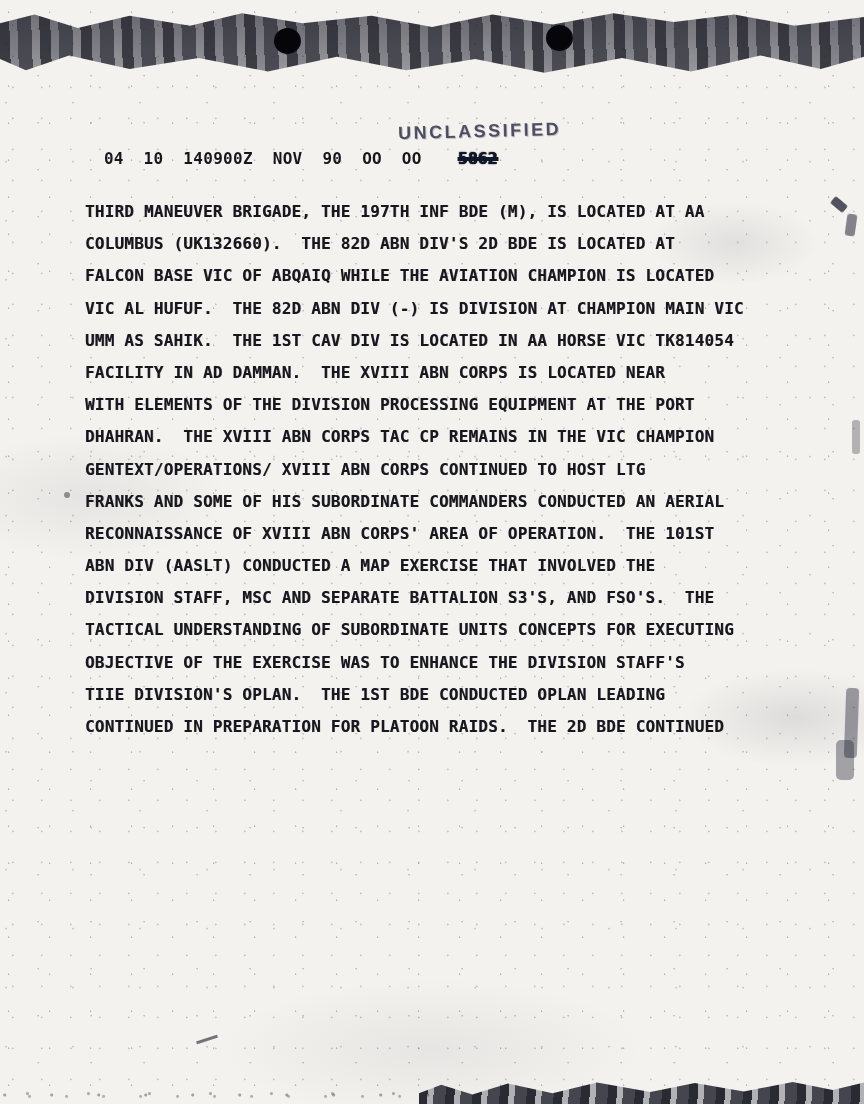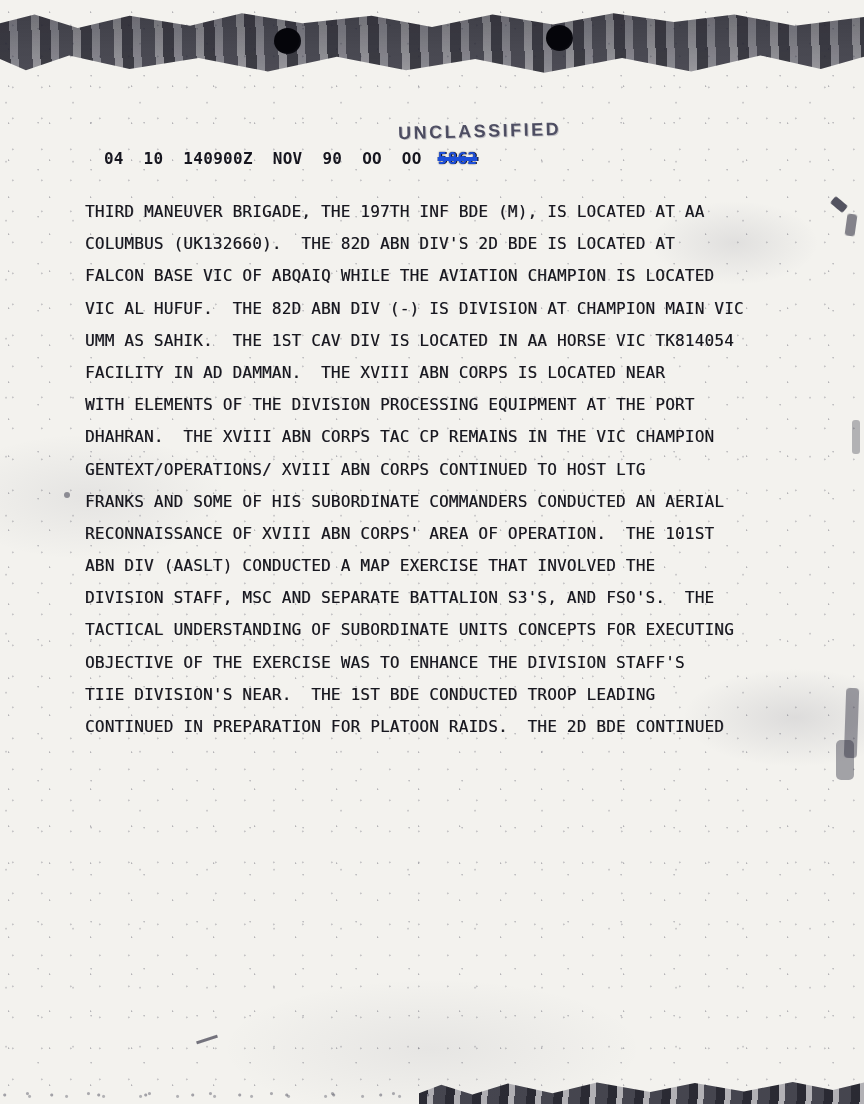--- a/index.html
+++ b/index.html
@@ -92,30 +92,30 @@
     transform:rotate(-1.5deg);
     text-shadow:1px 1px 0 rgba(45,45,70,0.25);
   }
 
   .header-line {
     position:absolute; left:84px; top:130px; z-index:4;
     font-size:16px; font-weight:bold; color:#16161f;
     letter-spacing:0.3px; white-space:pre;
   }
   .struck {
-    display:inline-block; margin-left:16px;
-    color:#1d4ed8;
+    display:inline-block; margin-left:36px;
+    color:#0f172a;
     text-decoration:line-through;
     text-decoration-thickness:4px;
     text-shadow:0 0 1.5px #101018, 1px 0 0 #101018;
   }
 
   .doc-body {
     position:absolute; left:85px; top:196px; z-index:4;
-    font-size:16px; font-weight:normal; color:#17171f;
+    font-size:16px; font-weight:bold; color:#17171f;
     letter-spacing:0.2px;
   }
   .doc-line {
     white-space:pre;
     height:32.2px; line-height:32.2px;
     text-shadow:0.4px 0 0 rgba(23,23,31,0.55);
   }
 </style>
 </head>
 <body>
@@ -152,15 +152,15 @@
   <div class="doc-line">FACILITY IN AD DAMMAN.  THE XVIII ABN CORPS IS LOCATED NEAR</div>
   <div class="doc-line">WITH ELEMENTS OF THE DIVISION PROCESSING EQUIPMENT AT THE PORT</div>
   <div class="doc-line">DHAHRAN.  THE XVIII ABN CORPS TAC CP REMAINS IN THE VIC CHAMPION</div>
   <div class="doc-line">GENTEXT/OPERATIONS/ XVIII ABN CORPS CONTINUED TO HOST LTG</div>
   <div class="doc-line">FRANKS AND SOME OF HIS SUBORDINATE COMMANDERS CONDUCTED AN AERIAL</div>
   <div class="doc-line">RECONNAISSANCE OF XVIII ABN CORPS' AREA OF OPERATION.  THE 101ST</div>
   <div class="doc-line">ABN DIV (AASLT) CONDUCTED A MAP EXERCISE THAT INVOLVED THE</div>
   <div class="doc-line">DIVISION STAFF, MSC AND SEPARATE BATTALION S3'S, AND FSO'S.  THE</div>
   <div class="doc-line">TACTICAL UNDERSTANDING OF SUBORDINATE UNITS CONCEPTS FOR EXECUTING</div>
   <div class="doc-line">OBJECTIVE OF THE EXERCISE WAS TO ENHANCE THE DIVISION STAFF'S</div>
-  <div class="doc-line">TIIE DIVISION'S NEAR.  THE 1ST BDE CONDUCTED TROOP LEADING</div>
+  <div class="doc-line">TIIE DIVISION'S OPLAN.  THE 1ST BDE CONDUCTED OPLAN LEADING</div>
   <div class="doc-line">CONTINUED IN PREPARATION FOR PLATOON RAIDS.  THE 2D BDE CONTINUED</div>
 </div>
 
 </body></html>

